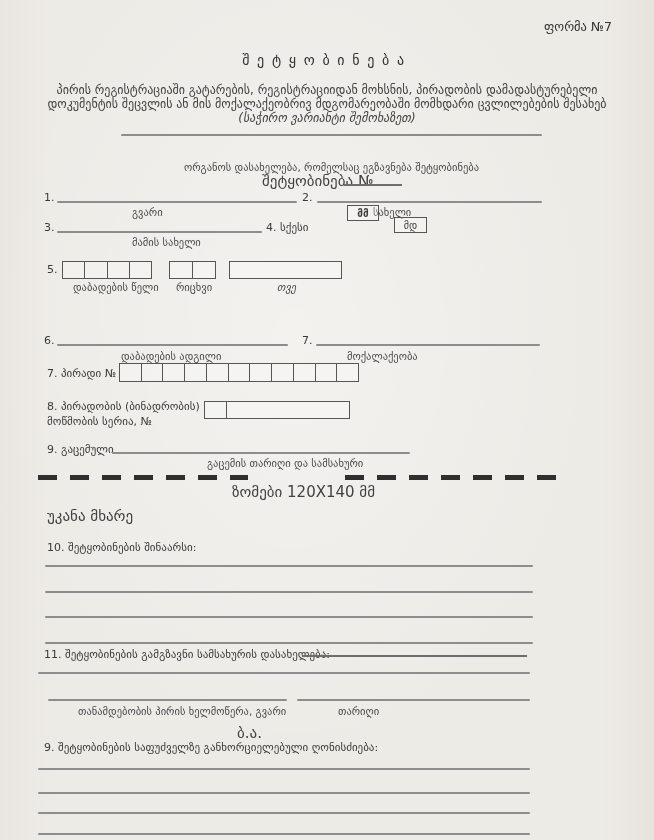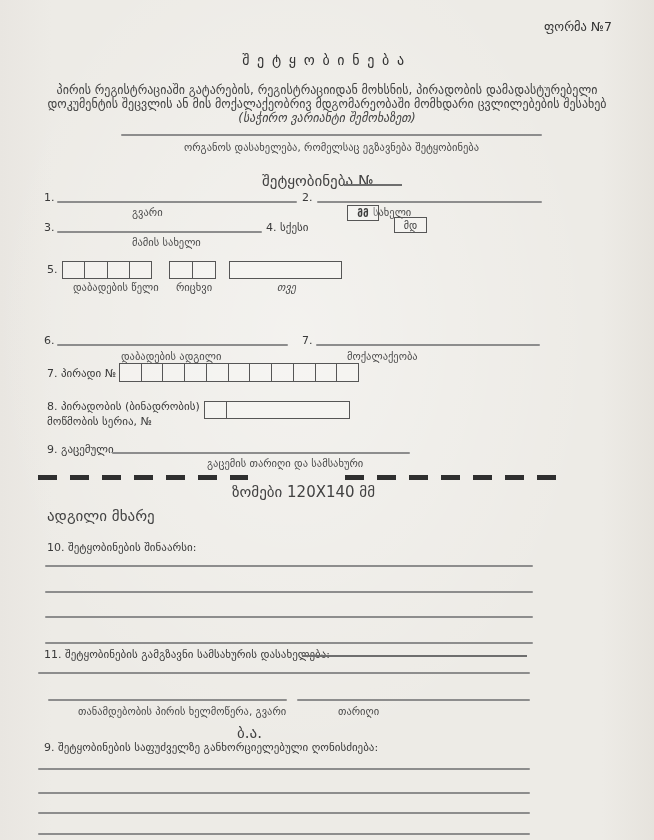--- a/index.html
+++ b/index.html
@@ -24,21 +24,21 @@
   .thinline{position:absolute;height:1.5px;background:#6e6e6e;}
   .cellrow{position:absolute;display:flex;border:1.5px solid #565656;background:rgba(255,255,255,0.25);}
   .cellrow .cell{flex:1;border-left:1.5px solid #565656;}
   .cellrow .cell:first-child{border-left:none;}
   .smallbox{position:absolute;border:1.5px solid #565656;display:flex;align-items:center;justify-content:center;font-size:10px;color:#3d3d3d;background:rgba(255,255,255,0.25);}
   .dash{position:absolute;height:5px;background:repeating-linear-gradient(90deg,#2f2f2f 0 19px,transparent 19px 32px);}
   #title{left:0;right:0;top:52px;text-align:center;font-size:14px;letter-spacing:0.55em;color:#333;}
   #subtitle{left:37px;top:83px;width:580px;text-align:center;font-size:12px;line-height:14px;color:#444;white-space:normal;}
   #subtitle .note{font-style:italic;}
   #formno{left:544px;top:20px;font-size:12.5px;color:#333;}
-  .centercap{text-align:center;}
+  .centercap{text-align:center;margin-top:20px;}
 </style>
 </head>
 <body>
 
 <div id="paper">
 
   <div id="formno" class="abs txt">ფორმა №7</div>
   <div id="title" class="abs">შეტყობინება</div>
   <div id="subtitle" class="abs">
     <span>პირის რეგისტრაციაში გატარების, რეგისტრაციიდან მოხსნის, პირადობის დამადასტურებელი დოკუმენტის შეცვლის ან მის მოქალაქეობრივ მდგომარეობაში მომხდარი ცვლილებების შესახებ </span><span class="note">(საჭირო ვარიანტი შემოხაზეთ)</span>
@@ -120,21 +120,21 @@
     <div class="cell"></div>
   </div>
 
   <div class="abs num" style="left:47px;top:443px;">9. გაცემული</div>
   <div class="wline" style="left:112px;top:452px;width:298px;"></div>
   <div class="abs cap" style="left:207px;top:457px;">გაცემის თარიღი და სამსახური</div>
 
   <div class="dash" style="left:38px;top:475px;width:210px;"></div>
   <div class="dash" style="left:345px;top:475px;width:211px;"></div>
   <div class="abs txt" style="left:232px;top:486px;">ზომები 120X140 მმ</div>
-  <div class="abs txt" style="left:47px;top:510px;">ადგილი მხარე</div>
+  <div class="abs txt" style="left:47px;top:510px;">უკანა მხარე</div>
 
   <div class="abs num" style="left:47px;top:541px;">10. შეტყობინების შინაარსი:</div>
   <div class="wline" style="left:45px;top:565px;width:488px;"></div>
   <div class="wline" style="left:45px;top:591px;width:488px;"></div>
   <div class="wline" style="left:45px;top:616px;width:488px;"></div>
   <div class="wline" style="left:45px;top:642px;width:488px;"></div>
 
   <div class="abs num" style="left:44px;top:648px;">11. შეტყობინების გამგზავნი სამსახურის დასახელება:</div>
   <div class="thinline" style="left:302px;top:655px;width:225px;"></div>
   <div class="wline" style="left:38px;top:672px;width:492px;"></div>

